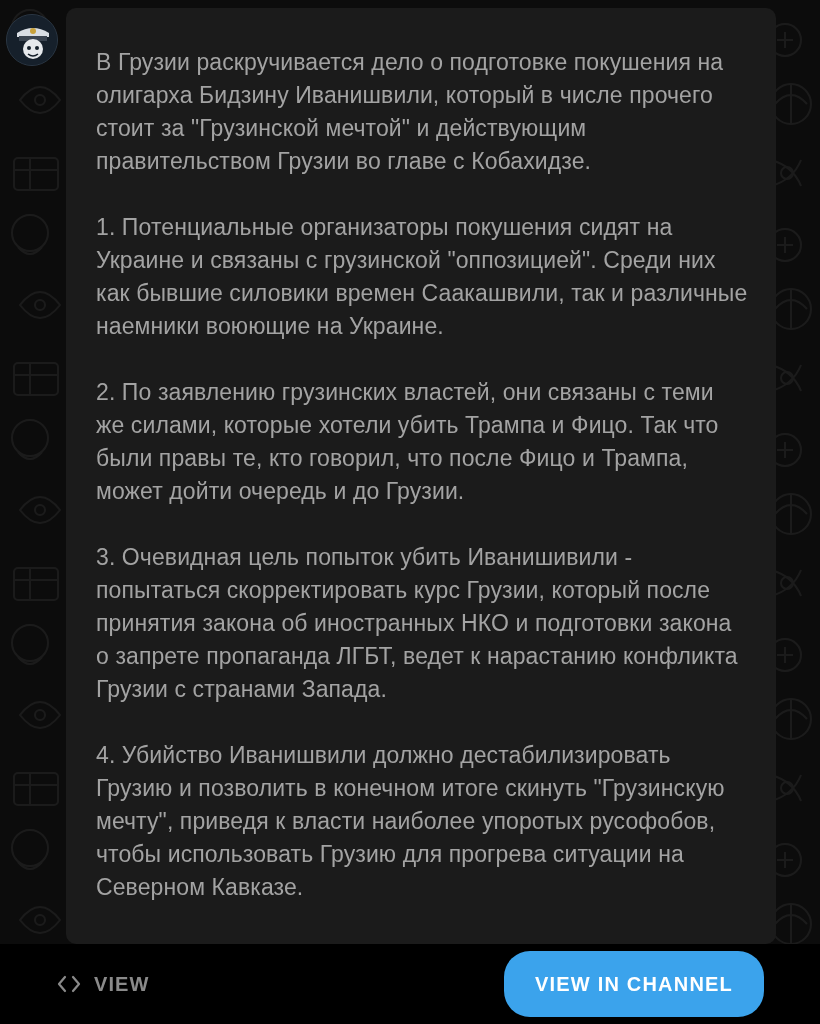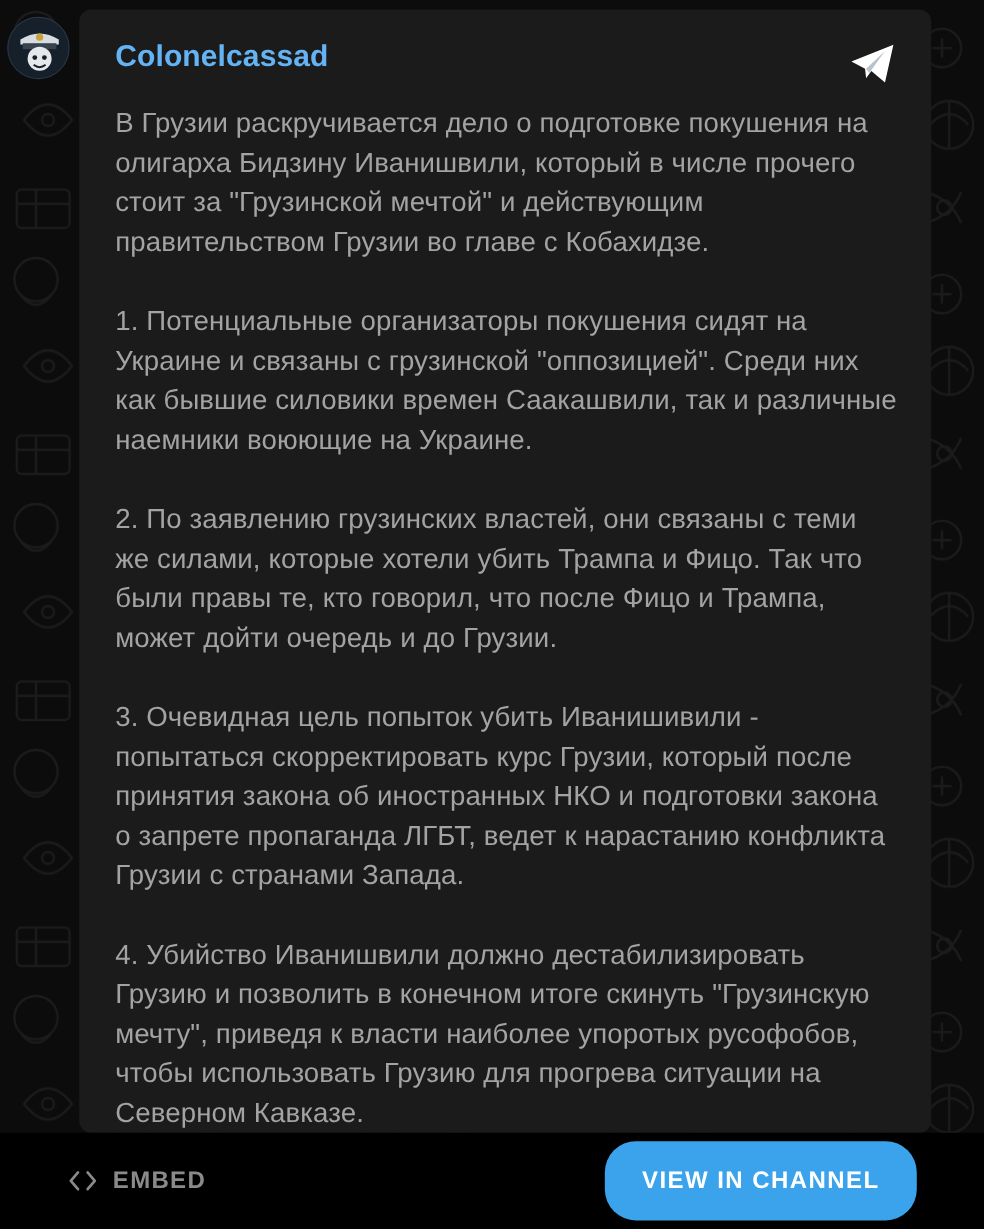--- a/index.html
+++ b/index.html
@@ -171,45 +171,38 @@
       <rect x="12" y="21" width="28" height="5" fill="#3a4450"></rect>
       <circle cx="26" cy="34" r="10" fill="#e6e9ec"></circle>
       <circle cx="22" cy="33" r="2" fill="#16202b"></circle>
       <circle cx="30" cy="33" r="2" fill="#16202b"></circle>
       <path d="M21 39 q5 4 10 0" stroke="#16202b" stroke-width="1.6" fill="none"></path>
       <circle cx="26" cy="16" r="3" fill="#c8a13a"></circle>
     </svg>
   </div>
 
   <div class="post-card">
-    <div class="post-header">
-      <div class="channel-name">Colonelcassad</div>
-      <svg class="tg-logo" viewBox="0 0 48 48">
-        <path d="M4 22 L44 6 L36 42 L23 31 L18 38 L17 29 Z" fill="#ffffff"></path>
-        <path d="M18 29 L36 12 L21 33 Z" fill="#b9c2cb"></path>
-      </svg>
-    </div>
     <div class="post-body">В Грузии раскручивается дело о подготовке покушения на олигарха Бидзину Иванишвили, который в числе прочего стоит за "Грузинской мечтой" и действующим правительством Грузии во главе с Кобахидзе.
 
 1. Потенциальные организаторы покушения сидят на Украине и связаны с грузинской "оппозицией". Среди них как бывшие силовики времен Саакашвили, так и различные наемники воюющие на Украине.
 
 2. По заявлению грузинских властей, они связаны с теми же силами, которые хотели убить Трампа и Фицо. Так что были правы те, кто говорил, что после Фицо и Трампа, может дойти очередь и до Грузии.
 
 3. Очевидная цель попыток убить Иванишивили - попытаться скорректировать курс Грузии, который после принятия закона об иностранных НКО и подготовки закона о запрете пропаганда ЛГБТ, ведет к нарастанию конфликта Грузии с странами Запада.
 
 4. Убийство Иванишвили должно дестабилизировать Грузию и позволить в конечном итоге скинуть "Грузинскую мечту", приведя к власти наиболее упоротых русофобов, чтобы использовать Грузию для прогрева ситуации на Северном Кавказе.</div>
   </div>
 
   <div class="action-bar">
 
     <button class="action-btn">
       <svg width="26" height="20" viewBox="0 0 26 20">
         <path d="M9 3 L3 10 L9 17" fill="none" stroke="#8a8a8a" stroke-width="2.2" stroke-linecap="round" stroke-linejoin="round"></path>
         <path d="M17 3 L23 10 L17 17" fill="none" stroke="#8a8a8a" stroke-width="2.2" stroke-linecap="round" stroke-linejoin="round"></path>
       </svg>
-      <span>EMBED</span>
+      <span>VIEW</span>
     </button>
 
     <button class="view-channel">VIEW IN CHANNEL</button>
 
 
   </div>
 </div>
 
 </body></html>

